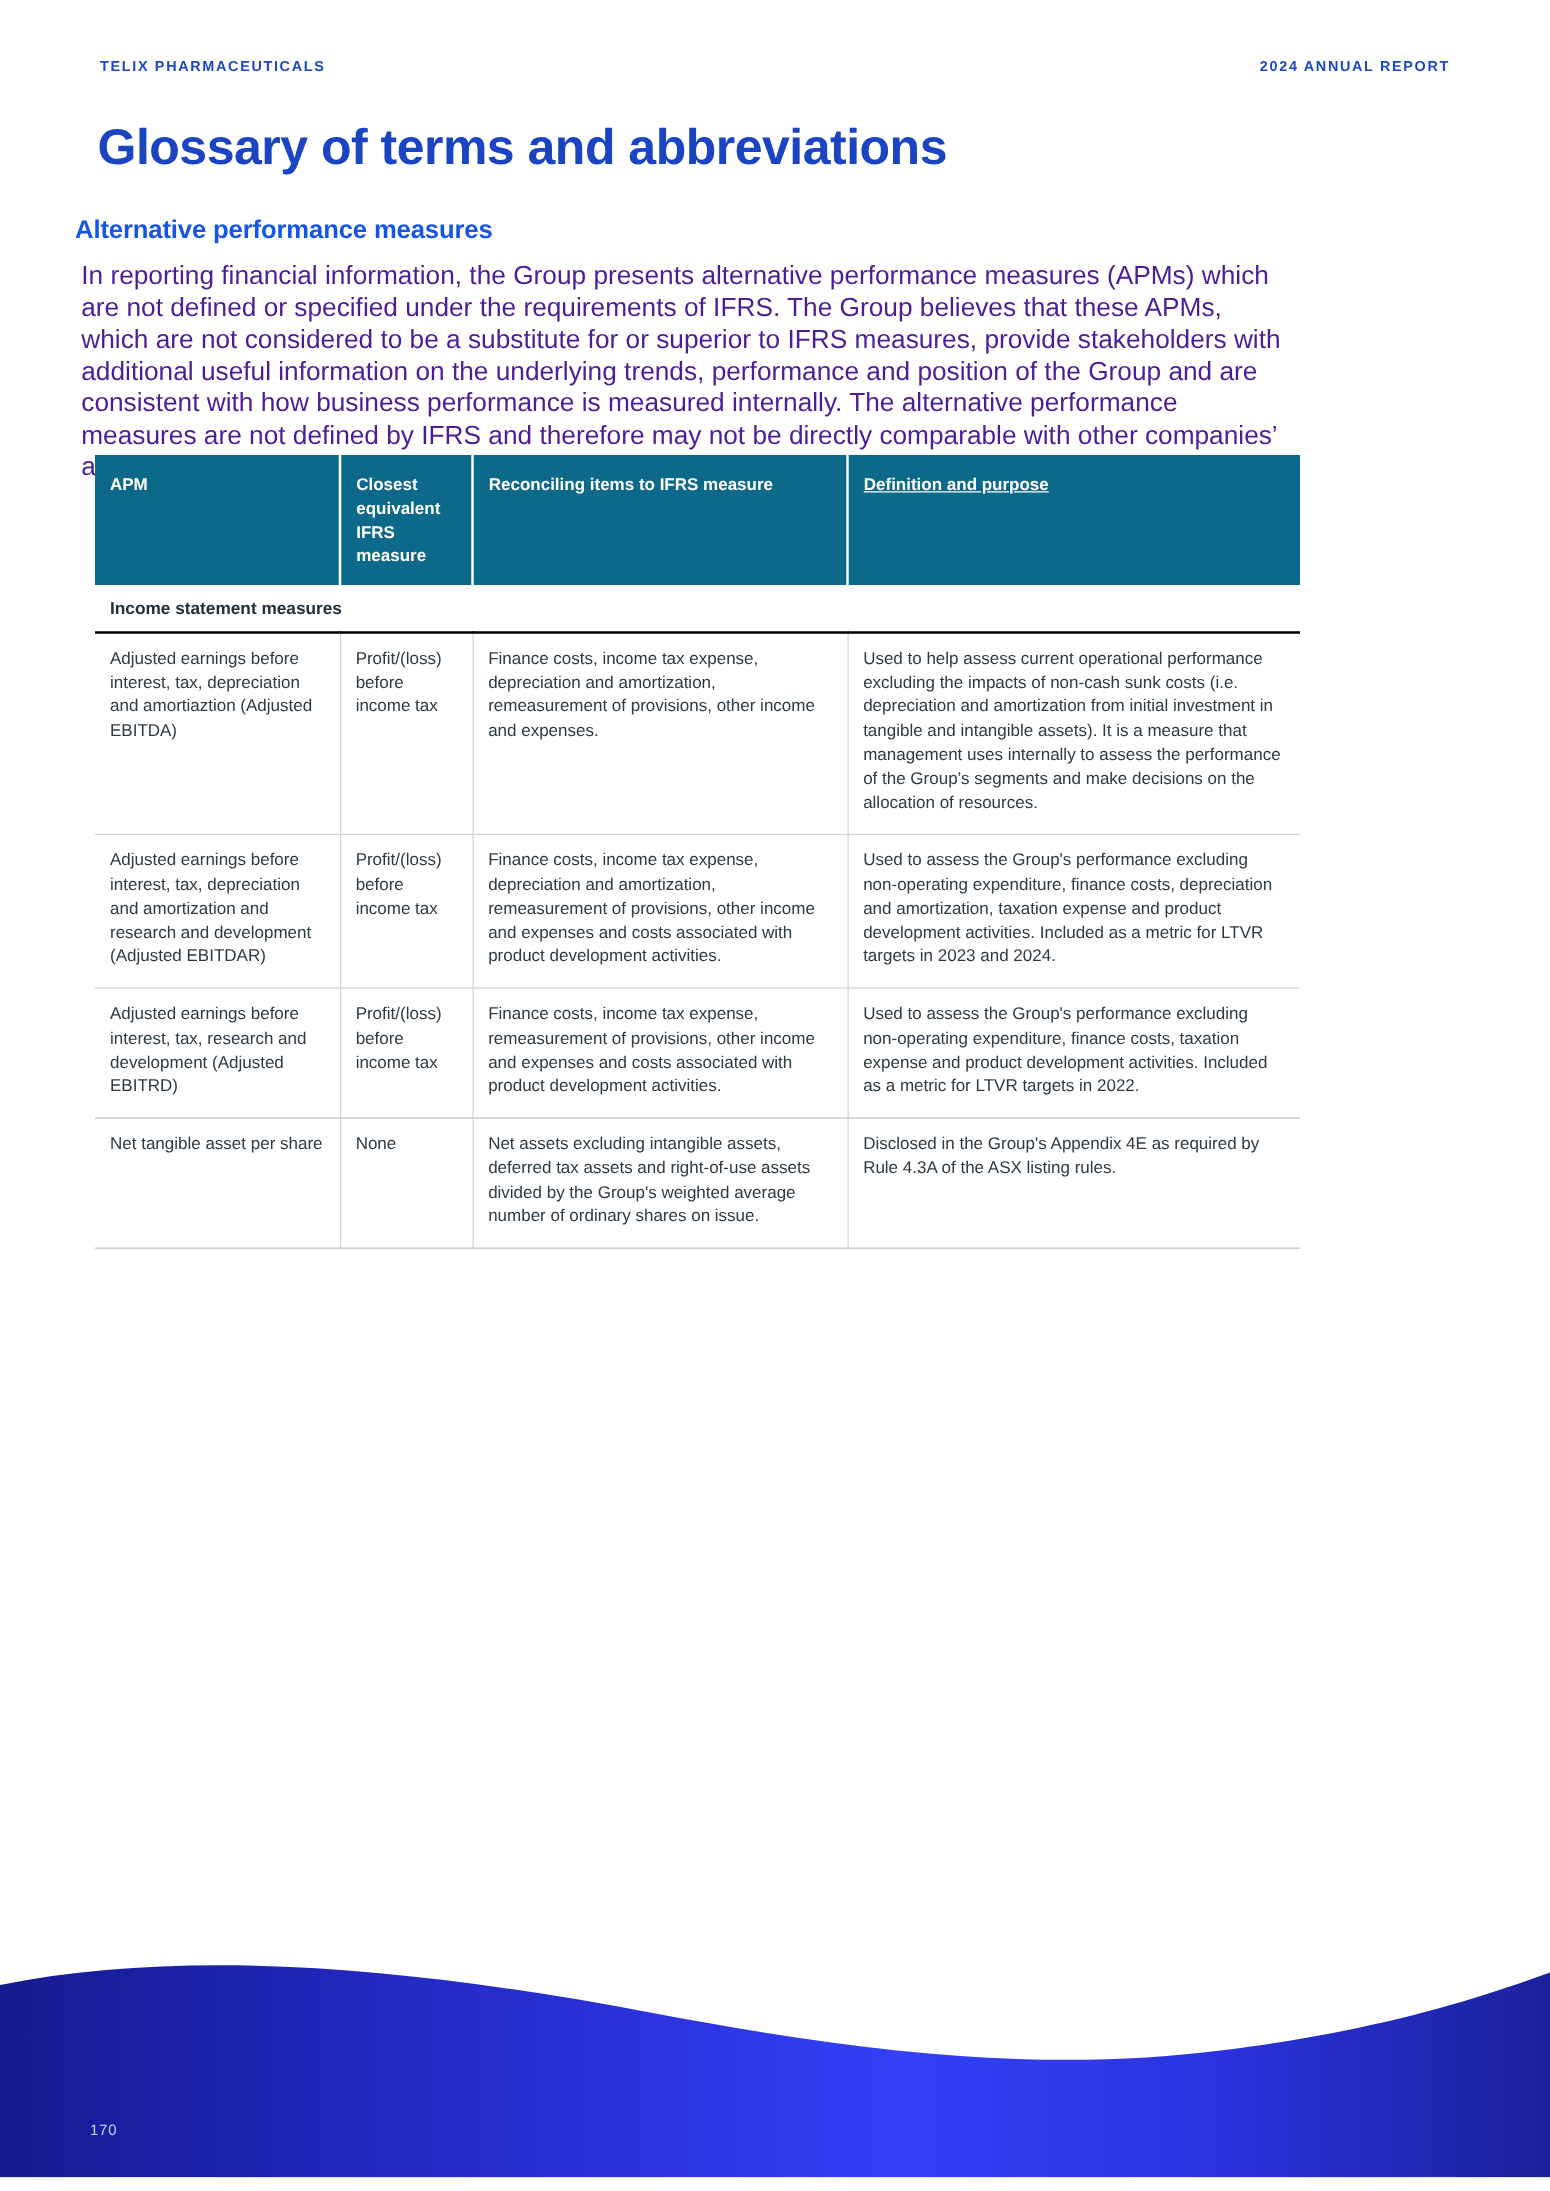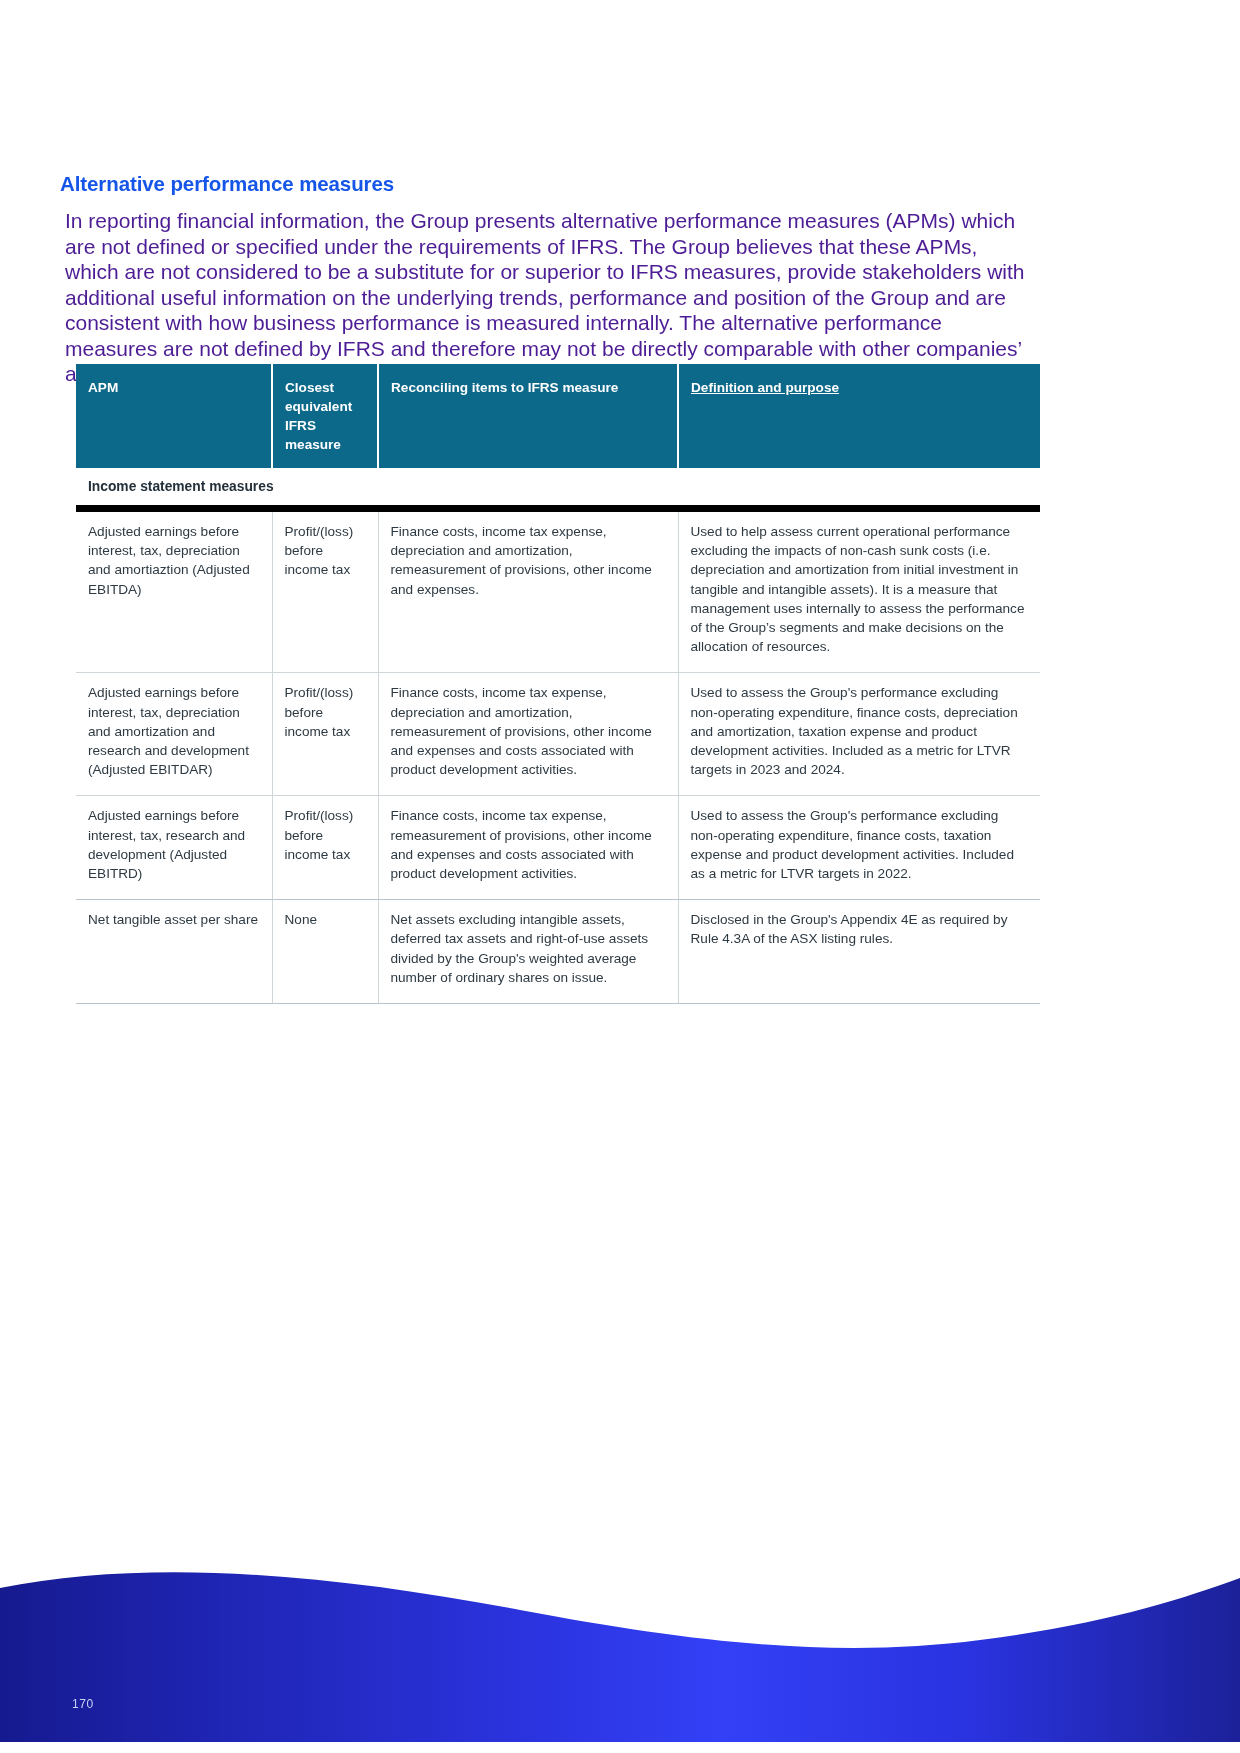--- a/index.html
+++ b/index.html
@@ -105,21 +105,21 @@
     height: 62px;
     margin-top: 33px;
   }
   .apm-table thead th:last-child { border-right: none; text-decoration: underline; }
 
   .group-row td {
     font-weight: 700;
     font-size: 13.8px;
     color: #23303a;
     padding: 11px 12px 11px 12px;
-    border-bottom: 7px solid #000000;
+    border-bottom: 2px solid #000000;
     background: #ffffff;
   }
 
   .apm-table tbody td.cell {
     vertical-align: top;
     padding: 10px 12px 16px 12px;
     line-height: 19.2px;
     color: #2e3a43;
     border-bottom: 1px solid #cfd6da;
     border-right: 1px solid #cfd6da;
@@ -148,21 +148,26 @@
     letter-spacing: 0.6px;
     color: #c9d2f5;
     font-weight: 500;
   }
 </style>
 </head>
 <body>
 
 <div class="page">
 
-
+  <div class="run-head">
+    <span>TELIX PHARMACEUTICALS</span>
+    <span>2024 ANNUAL REPORT</span>
+  </div>
+
+  <h1 class="page-title">Glossary of terms and abbreviations</h1>
   <h2 class="section-title">Alternative performance measures</h2>
 
   <p class="intro">In reporting financial information, the Group presents alternative performance measures (APMs) which are not defined or specified under the requirements of IFRS. The Group believes that these APMs, which are not considered to be a substitute for or superior to IFRS measures, provide stakeholders with additional useful information on the underlying trends, performance and position of the Group and are consistent with how business performance is measured internally. The alternative performance measures are not defined by IFRS and therefore may not be directly comparable with other companies’ alternative performance measures. The key APMs that the Group uses are outlined below.</p>
 
   <table class="apm-table">
     <colgroup>
       <col class="c1">
         <col class="c2">
         <col class="c3">
         <col class="c4">

